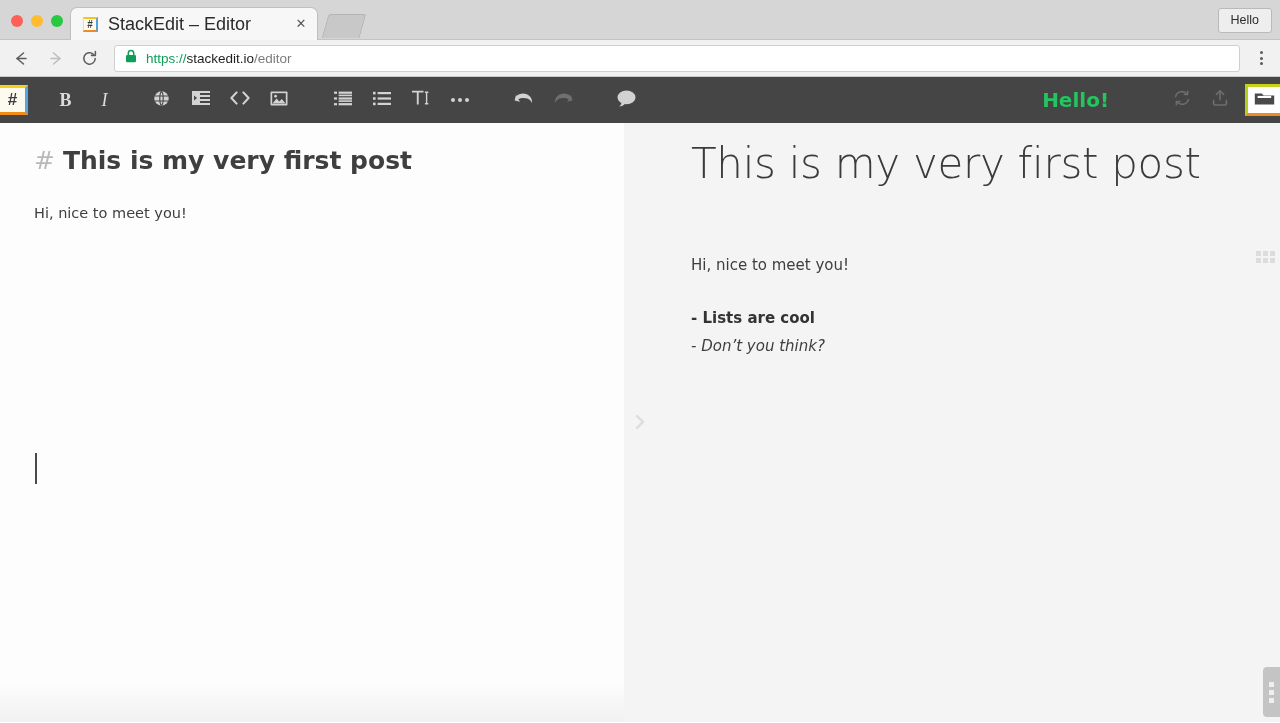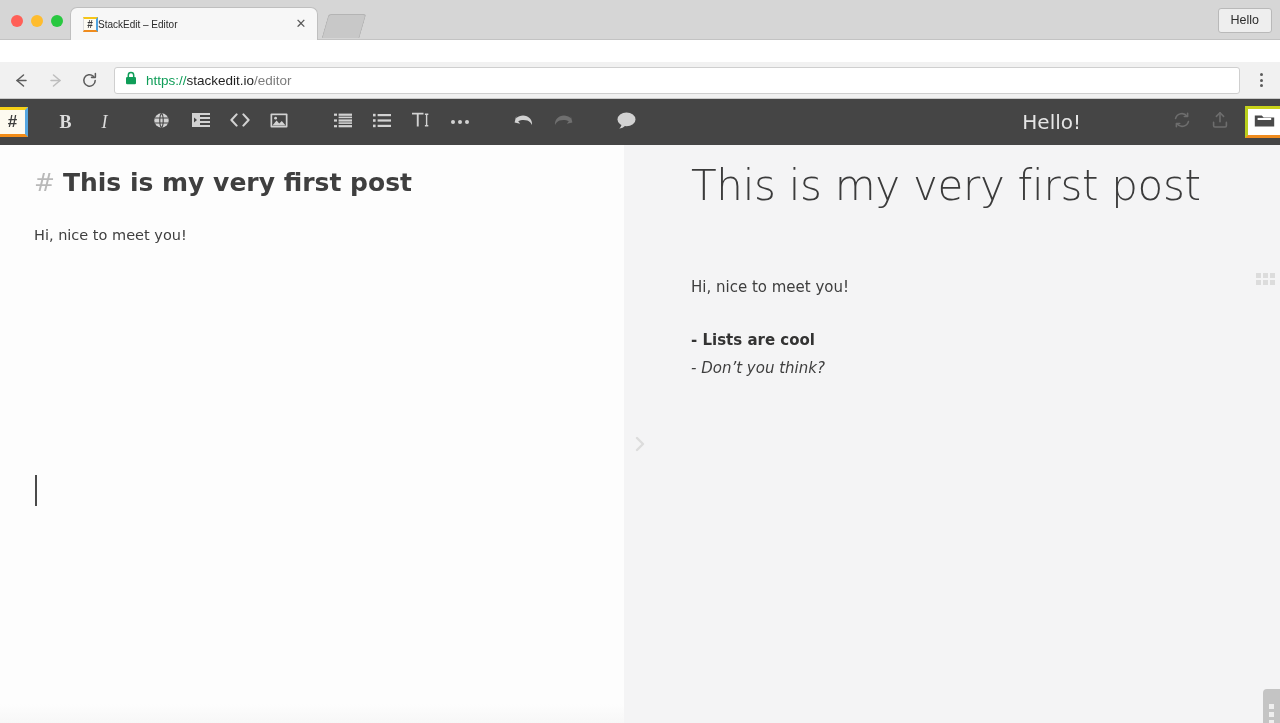--- a/index.html
+++ b/index.html
@@ -43,22 +43,22 @@
     background: #fdfbf3;
     border-top: 2px solid #f5c518;
     border-bottom: 2px solid #f08c1e;
     border-left: 1px solid #ddd;
     border-right: 2px solid #4da3e0;
     font-size: 10px; line-height: 11px;
     text-align: center; color: #3c3c3c; font-weight: bold;
   }
   #tab-title {
     flex: 1 1 auto;
-    font-size: 10px; color: #2b2b2b;
-    margin-left: 0;
+    font-size: 18px; color: #2b2b2b;
+    margin-left: 10px;
     white-space: nowrap; overflow: hidden; text-overflow: ellipsis;
   }
   #tab-close {
     width: 16px; height: 16px; flex: 0 0 16px;
     color: #5a5a5a; font-size: 13px; line-height: 16px; text-align: center;
   }
   #new-tab-button {
     position: absolute; left: 325px; top: 14px;
     width: 38px; height: 24px;
     background: #c8c8c8;
@@ -75,21 +75,21 @@
     border-radius: 3px;
     font-size: 12.5px; color: #2c2c2c;
     line-height: 23px;
   }
 
   #nav-bar {
     position: relative;
     height: 37px;
     background: #f1f1f1;
     border-bottom: 1px solid #cacaca;
-    display: flex; align-items: center; margin-top: 22px;
+    display: flex; align-items: center;
   }
   .nav-icon-btn {
     width: 34px; height: 34px;
     display: flex; align-items: center; justify-content: center;
     color: #5c5c5c;
   }
   .nav-icon-btn.disabled { color: #bdbdbd; }
   #nav-back { margin-left: 4px; }
   #omnibox {
     flex: 1 1 auto;
@@ -161,23 +161,23 @@
     width: 4px; height: 4px; border-radius: 50%; background: #d2d2d2;
     display: block;
   }
 
   #toolbar-right {
     position: absolute; right: 0; top: 0;
     height: 46px;
     display: flex; align-items: center;
   }
   #hello-text {
-    font-size: 20px; color: #e5e5e5;
-    font-weight: 400;
-    margin-right: 82px;
+    font-size: 20px; color: #22c55e;
+    font-weight: 700;
+    margin-right: 54px;
     font-family: "DejaVu Sans", sans-serif;
   }
   #sync-btn, #publish-btn {
     width: 38px; height: 46px;
     display: flex; align-items: center; justify-content: center;
     color: #6d6d6d;
   }
   #publish-btn { margin-right: 6px; }
   #folder-btn {
     width: 35px; height: 32px;

